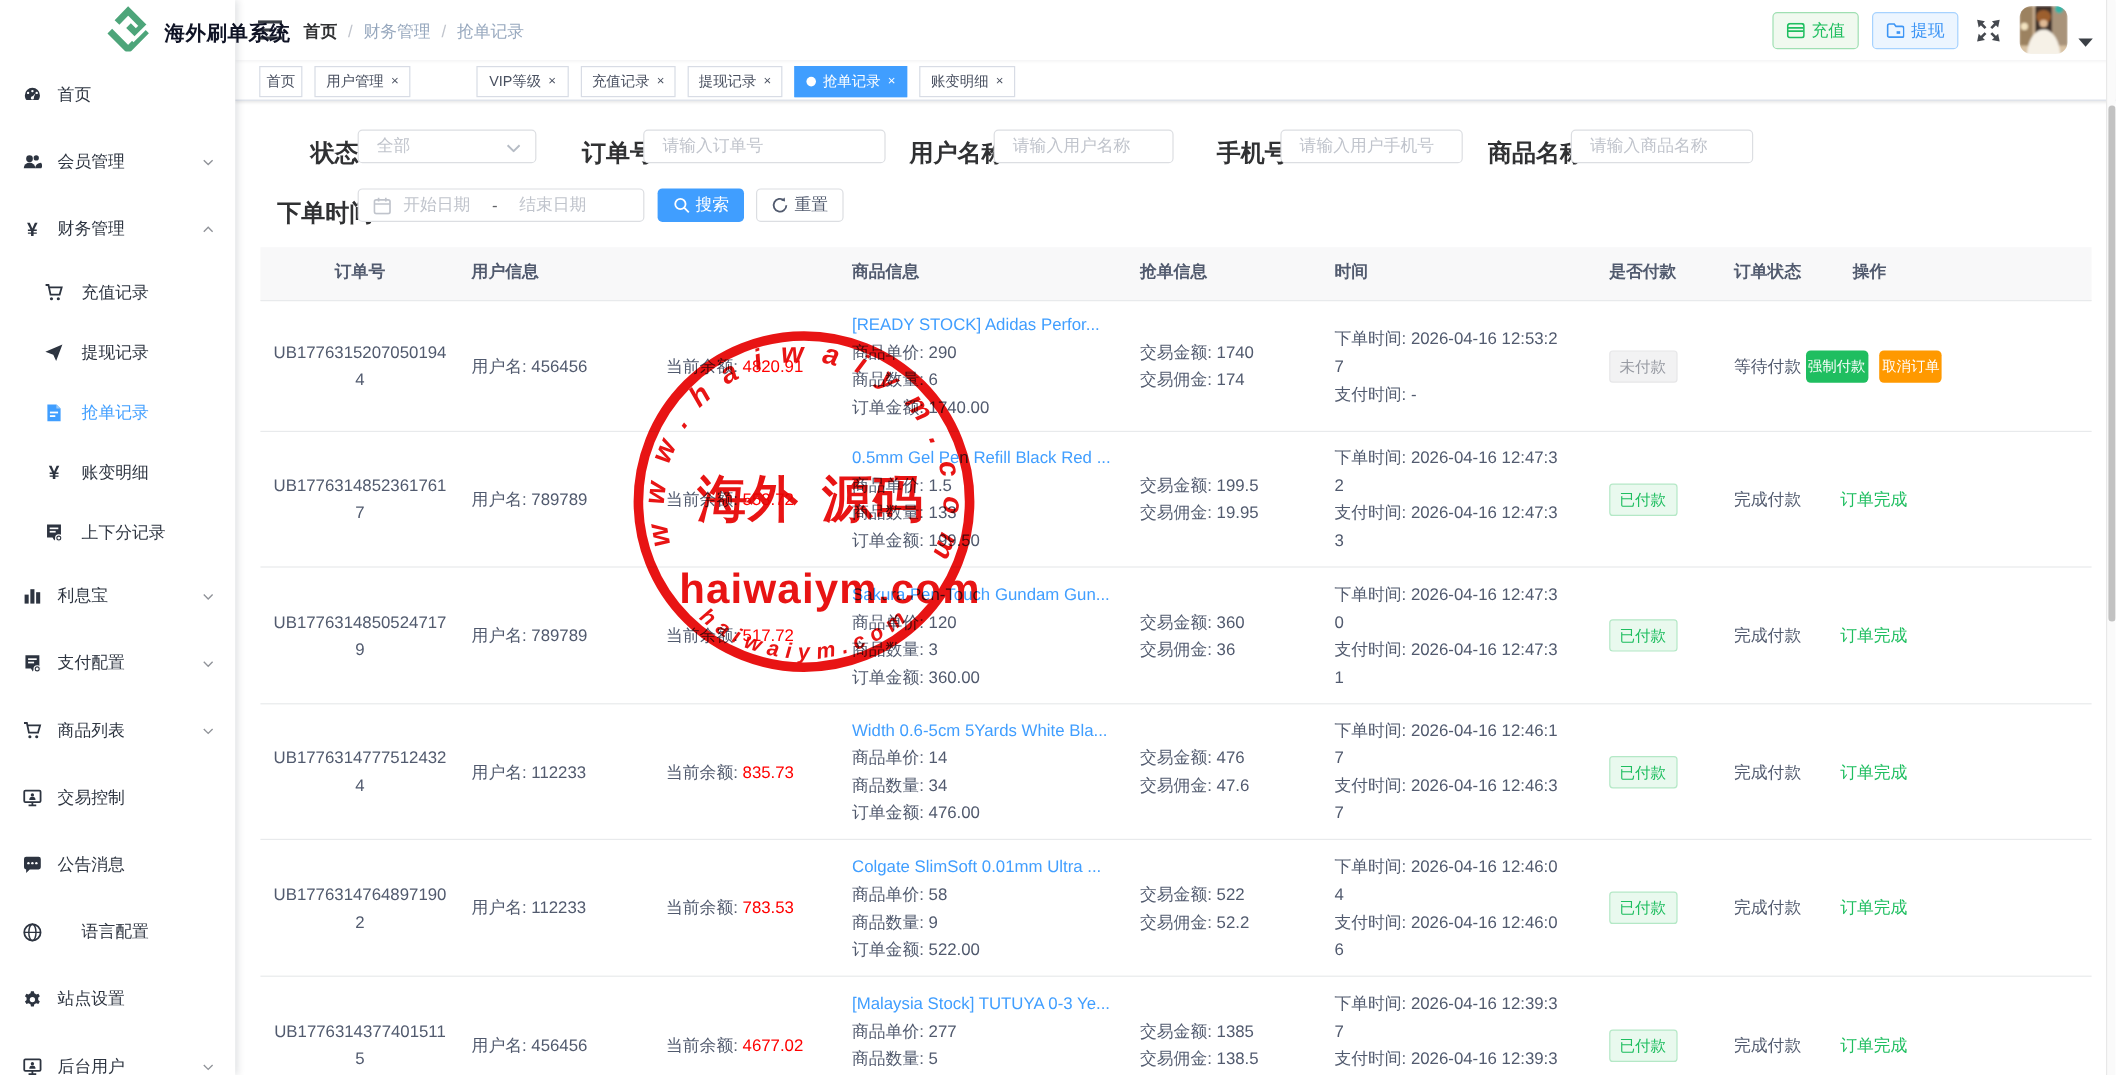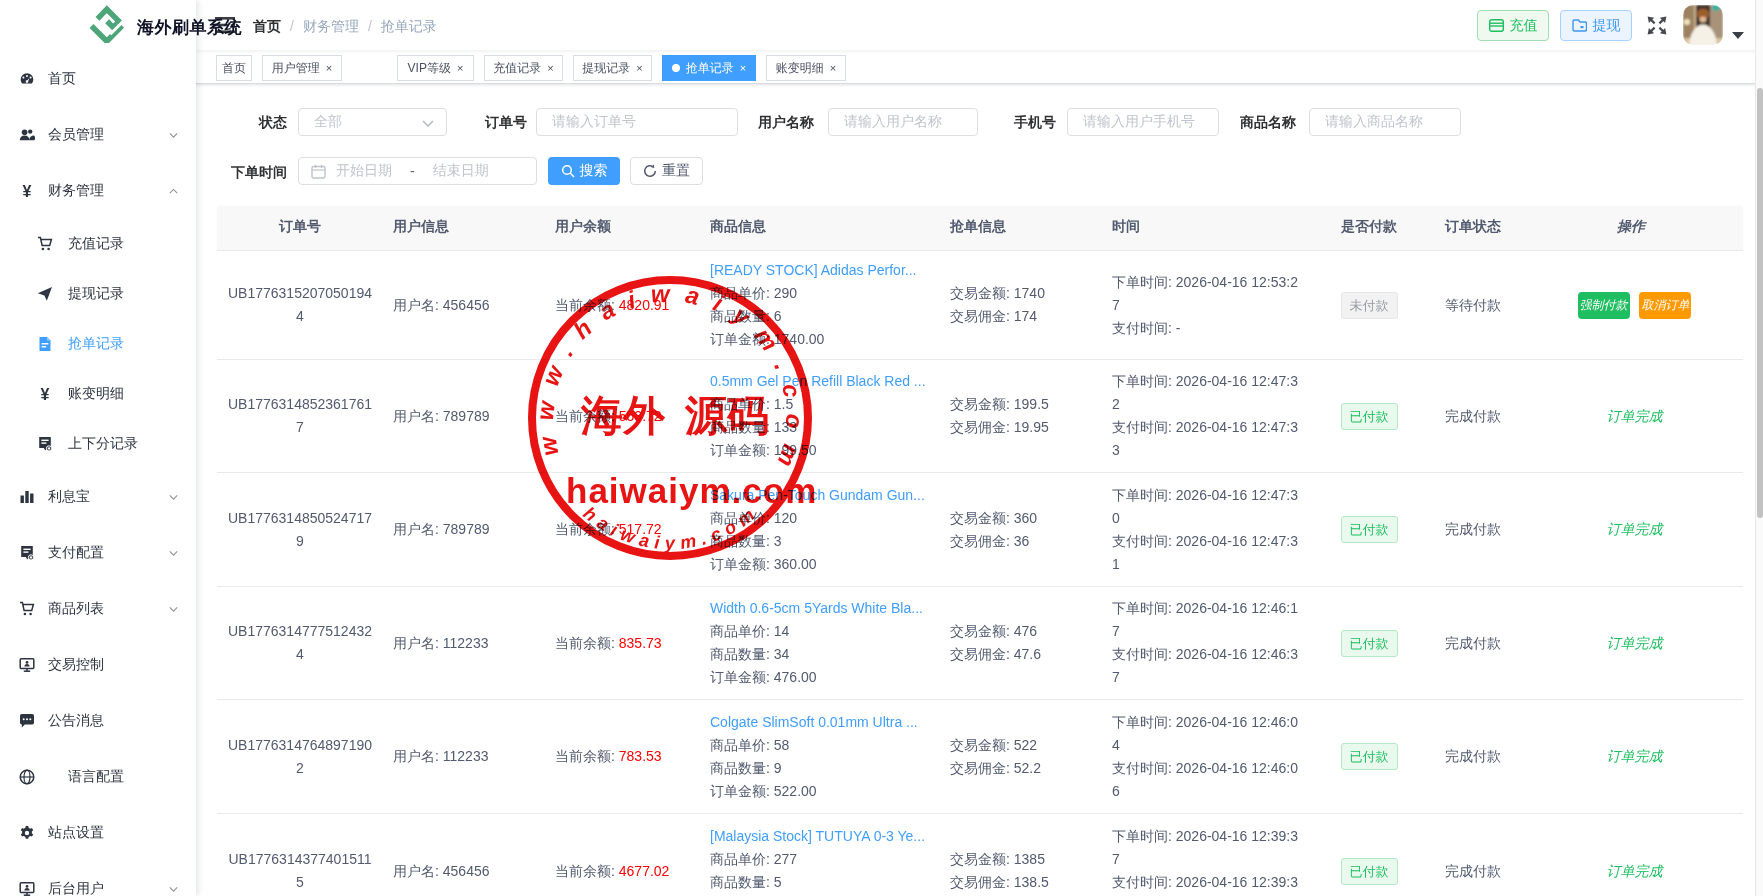--- a/index.html
+++ b/index.html
@@ -31,21 +31,21 @@
 .avatar { position:absolute; left:1487px; top:5px; width:40px; height:40px; }
 .caret { position:absolute; left:1536px; top:32px; width:0; height:0; border:6px solid transparent; border-top:7px solid #3a3f45; }
 
 .tags { position:absolute; left:0; top:50px; width:100%; height:34px; background:#fff; border-bottom:1px solid #d8dce5; box-shadow:0 1px 3px 0 rgba(0,0,0,.12); z-index:9; display:flex; align-items:flex-start; padding-left:20px; padding-top:5px; }
 .tag { height:26px; border:1px solid #d8dce5; background:#fff; color:#495060; font-size:12px; margin-right:10px; white-space:nowrap; display:flex; align-items:center; justify-content:center; }
 .tag .x { margin-left:6px; font-size:11px; color:#495060; line-height:1; }
 .tag.on { background:#409eff; border-color:#409eff; color:#fff; }
 .tag.on .x { color:#fff; }
 .tag.on .dot { width:8px; height:8px; border-radius:50%; background:#fff; display:inline-block; margin-right:6px; }
 
-.flabel { position:absolute; font-weight:bold; color:#303133; font-size:14px; white-space:nowrap; }
+.flabel { position:absolute; font-weight:bold; color:#303133; font-size:20px; white-space:nowrap; }
 .finput { position:absolute; height:28px; border:1px solid #dcdee2; border-radius:4px; background:#fff; display:flex; align-items:center; color:#c0c4cc; font-size:14px; }
 .fbtn { position:absolute; height:28px; border-radius:4px; display:flex; align-items:center; justify-content:center; gap:5px; font-size:14px; }
 
 .tbl { position:absolute; left:21px; top:206px; width:1526px; }
 .thead { position:relative; height:45px; background:#f8f8f9; border-bottom:1px solid #e8eaec; }
 .thead .c { position:absolute; top:0; height:42px; display:flex; align-items:center; font-weight:bold; color:#515a6e; font-size:14px; }
 .row { position:relative; border-bottom:1px solid #e8eaec; }
 .row .c { position:absolute; top:0; height:100%; display:flex; flex-direction:column; justify-content:center; font-size:14px; color:#515a6e; }
 .row .c .ln { line-height:23px; white-space:nowrap; }
 .cc { align-items:center; text-align:center; justify-content:center; }
@@ -61,21 +61,21 @@
 .ok-txt { color:#1fbe60; }
 
 .col1 { left:0; width:166px; }
 .col2 { left:166px; width:162px; }
 .col3 { left:328px; width:155px; }
 .col4 { left:483px; width:240px; }
 .col5 { left:723px; width:162px; }
 .col6 { left:885px; width:228px; }
 .col7 { left:1113px; width:78px; }
 .col8 { left:1191px; width:130px; }
-.col9 { left:1321px; width:193px;font-style:italic; }
+.col9 { left:1248px; width:193px; }
 
 .sbar { position:absolute; right:0; top:0; width:8px; height:896px; background:#fafafa; border-left:1px solid #e8e8e8; z-index:50; }
 .sbar .th { position:absolute; left:1px; top:88px; width:6px; height:430px; background:#c2c2c2; border-radius:3px; }
 
 .stamp { position:absolute; left:505px; top:253px; width:330px; height:330px; z-index:40; mix-blend-mode:multiply; opacity:.92; pointer-events:none; }
 </style>
 </head>
 <body>
 <div class="main">
   <div class="navbar">
@@ -188,21 +188,20 @@
     <svg width="14" height="14" viewBox="0 0 14 14">
         <path d="M12.3,7 a5.3,5.3 0 1 1 -1.8,-4" fill="none" stroke="#515a6e" stroke-width="1.5"></path>
         <polygon points="10.9,0.5 11.2,4 7.9,3" fill="#515a6e"></polygon>
       </svg>
     重置</div>
 
   <div class="tbl">
     <div class="thead">
       <div class="c col1 cc">订单号</div>
       <div class="c col2 cl">用户信息</div>
-      <div class="c col3 cl">用户余额</div>
       <div class="c col4 cl">商品信息</div>
       <div class="c col5 cl">抢单信息</div>
       <div class="c col6 cl">时间</div>
       <div class="c col7 cc">是否付款</div>
       <div class="c col8 cc">订单状态</div>
       <div class="c col9 cc" style="padding-right:7px;">操作</div>
     </div>
 
     <div class="row" style="height:109px;" id="r1">
       <div class="c col1 cc">

